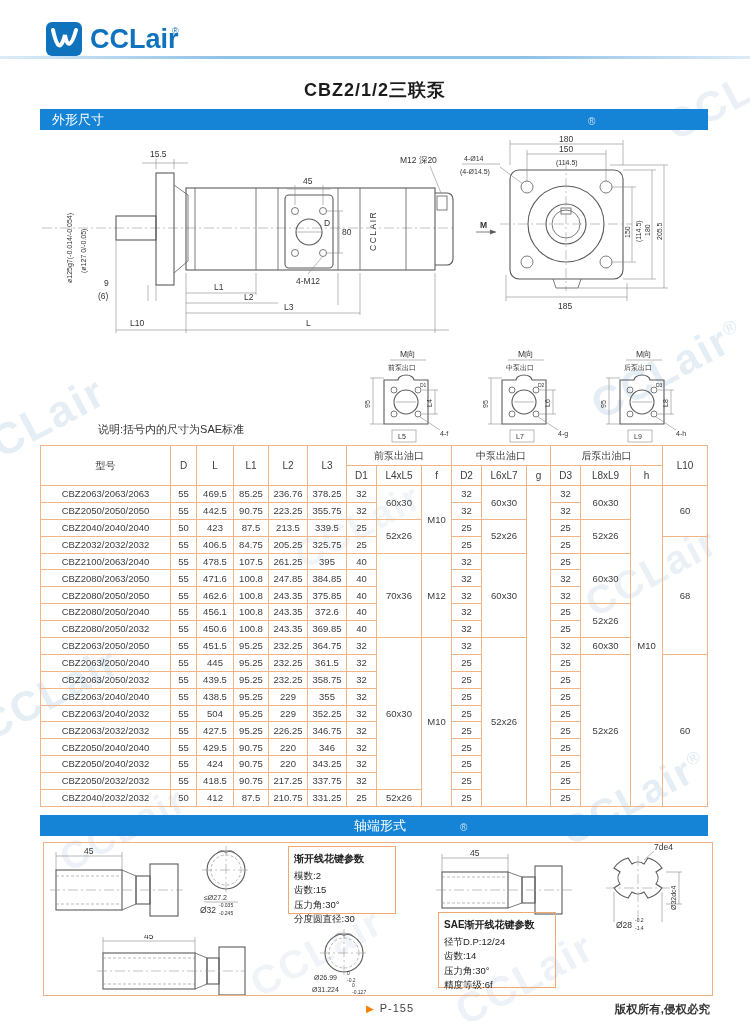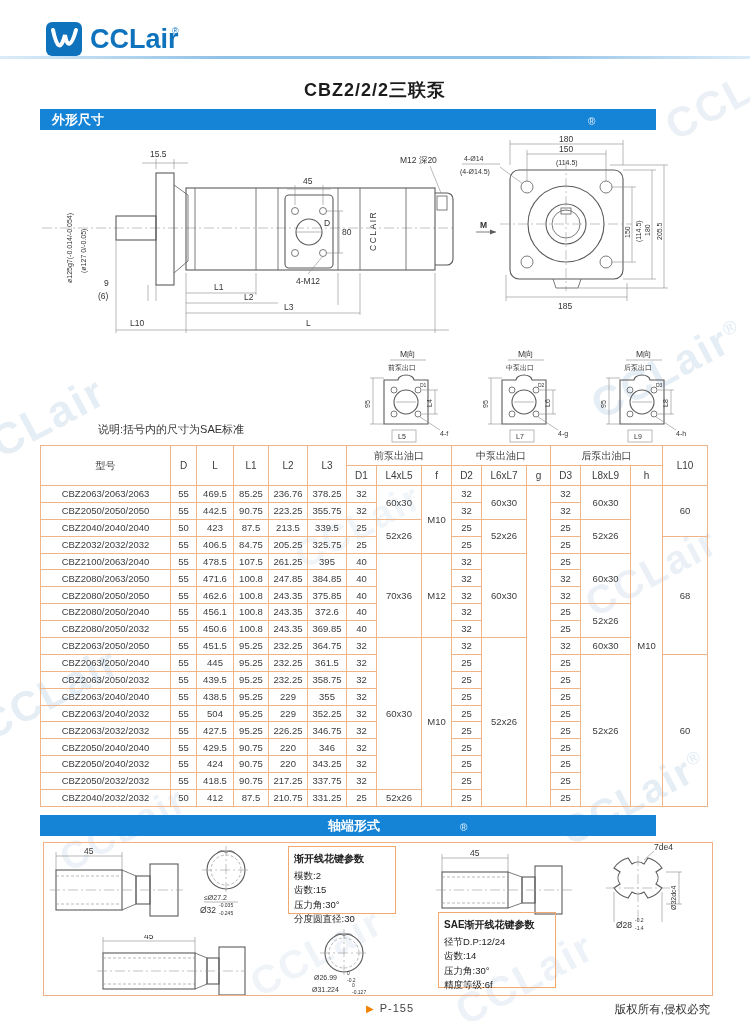--- a/index.html
+++ b/index.html
@@ -15,22 +15,22 @@
             border-radius:6px;}
   .logo-word{position:absolute;left:90px;top:24px;font-size:27px;font-weight:bold;color:#0e72bd;
              letter-spacing:0px;}
   .logo-reg{position:absolute;left:172px;top:26px;font-size:9px;color:#0e72bd;}
   .slogan{position:absolute;left:478px;top:37px;width:260px;font-size:15px;font-weight:bold;
           color:#f5820a;}
   .divider{position:absolute;left:0;top:56px;width:750px;height:3px;
            background:linear-gradient(to right,#dcecf8 0%,#8fc0e6 30%,#8fc0e6 70%,#dcecf8 100%);}
   .page-title{position:absolute;left:0;top:78px;width:750px;text-align:center;font-size:18px;
               font-weight:bold;color:#1c1c1c;letter-spacing:1px;}
-  .sec-bar{position:absolute;left:40px;width:616px;height:21px;background:#1584d6;color:#fff;
-           font-size:13px;font-weight:bold;line-height:21px;padding-left:12px;box-sizing:border-box;}
+  .sec-bar{position:absolute;left:40px;width:668px;height:21px;background:#1584d6;color:#fff;
+           font-size:13px;font-weight:normal;line-height:21px;padding-left:12px;box-sizing:border-box;}
   .bar-reg{position:absolute;font-size:10px;color:rgba(255,255,255,0.75);top:2px;}
   
   svg text{font-family:"Liberation Sans",sans-serif;}
   .ln{stroke:#5b5b5b;fill:none;stroke-width:1.1px;}
   .ln2{stroke:#5b5b5b;fill:none;stroke-width:0.8px;}
   .tn{stroke:#8a8a8a;fill:none;stroke-width:0.6px;}
   .cl{stroke:#9a9a9a;fill:none;stroke-width:0.6px;stroke-dasharray:10 3 2 3;}
   .dsh{stroke:#8a8a8a;fill:none;stroke-width:0.6px;stroke-dasharray:3 2;}
   .dt{font-size:8.5px;fill:#333;}
   .dts{font-size:7px;fill:#333;}
@@ -45,21 +45,21 @@
   .spec-table tbody td{height:15.9px;line-height:1;}
   
   .shaft-box{position:absolute;left:43px;top:842px;width:670px;height:154px;
              border:1.5px solid #f2b082;box-sizing:border-box;}
   .param-box{position:absolute;border:1.5px solid #f2a86e;box-sizing:border-box;
              font-size:9.5px;color:#222;padding:4px 5px;line-height:1.5;}
   .param-box .pb-title{font-weight:bold;margin-bottom:3px;font-size:10px;}
   
   .page-num{position:absolute;left:366px;top:1002px;font-size:11px;color:#444;letter-spacing:1px;}
   .page-num .tri{color:#f08300;font-size:10px;margin-right:5px;}
-  .copyright{position:absolute;right:40px;top:1002px;font-size:11.5px;font-weight:normal;color:#333;padding-left:20px;}
+  .copyright{position:absolute;right:40px;top:1002px;font-size:11.5px;font-weight:bold;color:#333;padding-left:20px;}
 </style>
 </head>
 <body>
 
 <div id="page">
 
   <div class="wm" style="left:660px;top:70px;font-size:42px;opacity:.8;"><span>CCLair</span></div>
   <div class="wm" style="left:585px;top:345px;font-size:42px;"><span>CCLair</span><span class="r">®</span></div>
   <div class="wm" style="left:-45px;top:400px;font-size:44px;"><span>CCLair</span></div>
   <div class="wm" style="left:290px;top:505px;font-size:38px;opacity:.55;"><span>CCLair</span></div>
@@ -74,21 +74,21 @@
 
     <div class="logo-box">
       <svg width="36" height="34" viewBox="0 0 36 34">
         <path d="M7,8 C11,27 15,28 19,13 C21,25 25,26 30,8" stroke="#fff" stroke-width="4" fill="none" stroke-linecap="round"></path>
       </svg>
     </div>
     <div class="logo-word">CCLair</div>
     <div class="logo-reg">®</div>
     <div class="divider"></div>
 
-    <div class="page-title">CBZ2/2/2三联泵</div>
+    <div class="page-title">CBZ2/1/2三联泵</div>
 
     <div class="sec-bar" style="top:109px;">
       <span>外形尺寸</span>
       <span class="bar-reg" style="left:548px;">®</span>
     </div>
 
     <svg style="position:absolute;left:38px;top:133px;" width="422" height="212" viewBox="0 0 422 212">
       <line class="cl" x1="4" y1="95" x2="418" y2="95"></line>
 
       <rect class="ln" x="78" y="83" width="40" height="24"></rect>

